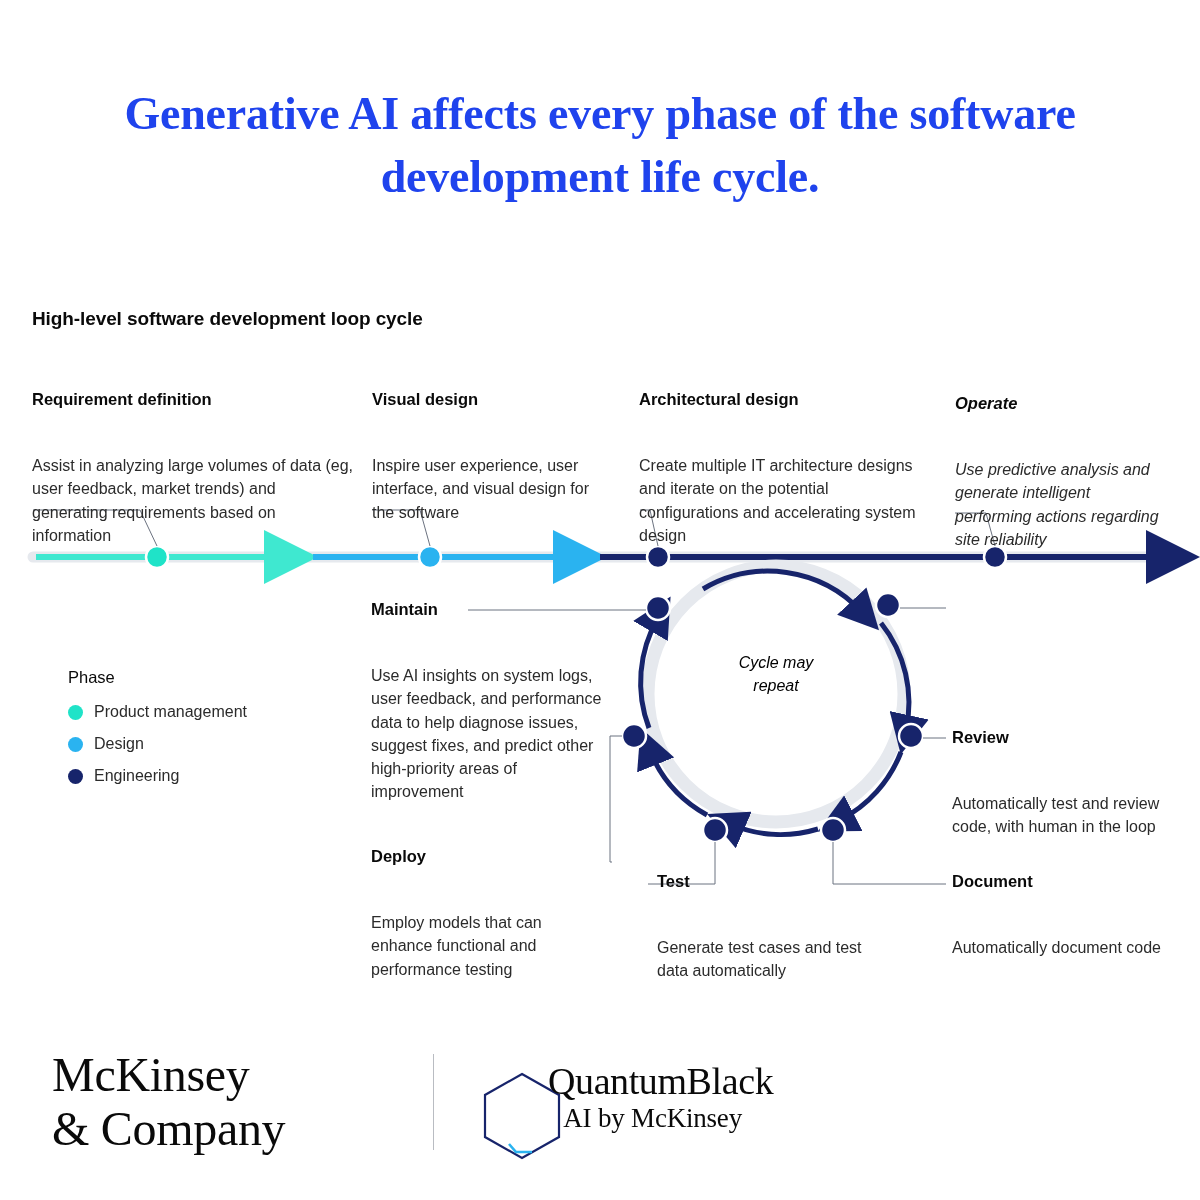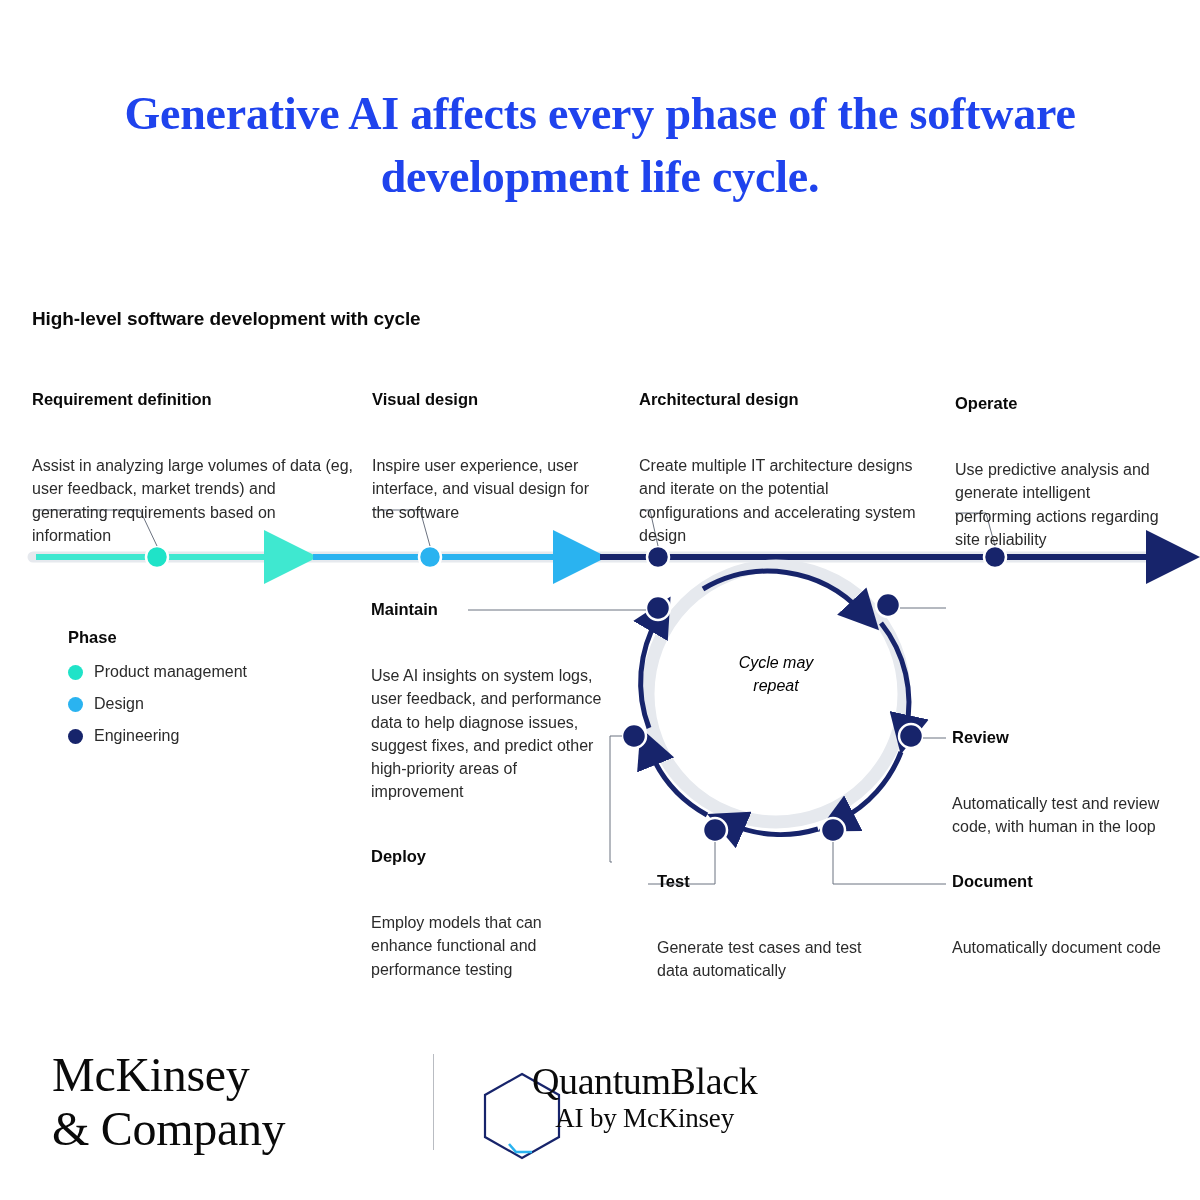--- a/index.html
+++ b/index.html
@@ -75,23 +75,24 @@
   }
 
   
   .legend {
     position: absolute;
     left: 68px;
     top: 628px;
   }
   .legend .lg-title {
     font-size: 16.5px;
-    font-weight: bold;
+    font-weight: normal;
     color: #0a0a0a;
     margin-bottom: 9px;
+    margin-top: 40px;
   }
   .legend .lg-row {
     display: flex;
     align-items: center;
     height: 32px;
   }
   .legend .dot {
     width: 15px;
     height: 15px;
     border-radius: 50%;
@@ -146,20 +147,21 @@
     position: absolute;
     left: 480px;
     top: 14px;
     font-family: "Liberation Serif", serif;
   }
   .qb .qb1 {
     font-size: 38px;
     line-height: 1.05;
     color: #0a0a0a;
     letter-spacing: -0.4px;
+    margin-left: 16px;
   }
   .qb .qb2 {
     font-size: 27px;
     line-height: 1.2;
     color: #0a0a0a;
     text-align: center;
     letter-spacing: -0.2px;
   }
   .qb-hex {
     position: absolute;
@@ -167,21 +169,21 @@
     top: 20px;
   }
 </style>
 </head>
 <body>
 
 <div class="page">
 
   <div class="title">Generative AI affects every phase of the software development life cycle.</div>
 
-  <div class="subtitle">High-level software development with cycle</div>
+  <div class="subtitle">High-level software development loop cycle</div>
 
   <svg class="canvas" viewBox="0 0 1200 1200">
     <defs>
       <marker id="arrowTeal" markerWidth="9" markerHeight="9" refX="2" refY="4.5" orient="auto">
         <path d="M0,0 L9,4.5 L0,9 z" fill="#3fe8d0"></path>
       </marker>
       <marker id="arrowBlue" markerWidth="9" markerHeight="9" refX="2" refY="4.5" orient="auto">
         <path d="M0,0 L9,4.5 L0,9 z" fill="#2ab3f0"></path>
       </marker>
       <marker id="arrowNavy" markerWidth="9" markerHeight="9" refX="2" refY="4.5" orient="auto">
@@ -257,21 +259,21 @@
   <div class="block" style="left:372px; top:388px; width:225px;">
     <div class="hd">Visual design</div>
     <div class="bd">Inspire user experience, user interface, and visual design for the software</div>
   </div>
 
   <div class="block" style="left:639px; top:388px; width:285px;">
     <div class="hd">Architectural design</div>
     <div class="bd">Create multiple IT architecture designs and iterate on the potential configurations and accelerating system design</div>
   </div>
 
-  <div class="block" style="left:955px; top:392px; width:215px;">
+  <div class="block" style="left:955px; top:392px; width:215px;font-style:italic;">
     <div class="hd">Operate</div>
     <div class="bd">Use predictive analysis and generate intelligent performing actions regarding site reliability</div>
   </div>
 
   <div class="legend">
     <div class="lg-title">Phase</div>
     <div class="lg-row">
       <span class="dot" style="background:#1fe3c8;"></span>
       <span class="lg-label">Product management</span>
     </div>

